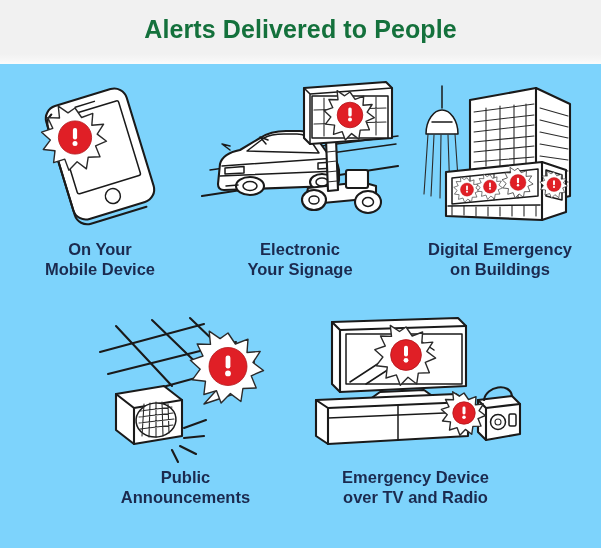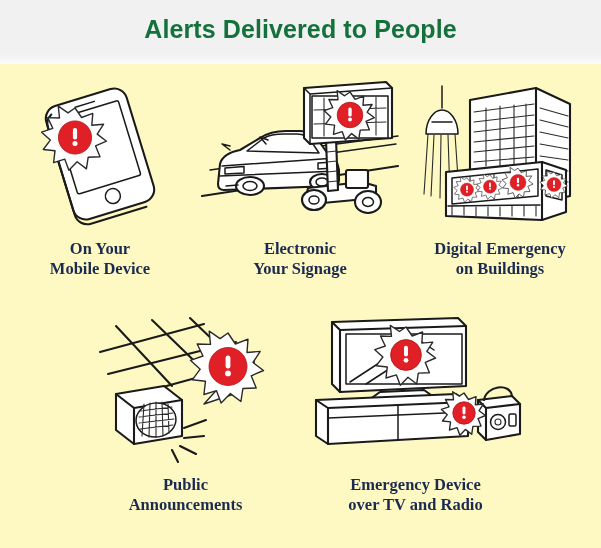--- a/index.html
+++ b/index.html
@@ -9,21 +9,21 @@
     background: #ffffff;
   }
   body {
     font-family: "Liberation Sans", sans-serif;
     -webkit-font-smoothing: antialiased;
   }
   #poster {
     position: relative;
     width: 601px;
     height: 548px;
-    background: #fef9c3;
+    background: #7dd3fc;
     overflow: hidden;
   }
 
   
   .header-band {
     position: absolute;
     left: 0; top: 0;
     width: 601px;
     height: 64px;
     background: linear-gradient(to bottom, #f1f1f1 0%, #f1f1f1 84%, #f6f6f6 93%, #fcfcfc 100%);
@@ -47,21 +47,20 @@
     left: 0;
   }
   .row-1 { top: 78px; }
   .row-2 { top: 308px; justify-content: center; }
 
   .item {
     position: relative;
     display: flex;
     flex-direction: column;
     align-items: center;
-    font-family: Liberation Serif, serif;
   }
   .r1-item { width: 200px; }
   .r2-item { width: 230px; }
 
   .art {
     position: relative;
     width: 100%;
     display: flex;
     align-items: flex-end;
     justify-content: center;
@@ -71,21 +70,21 @@
 
   .caption {
     margin-top: 9px;
     text-align: center;
     font-size: 16.5px;
     font-weight: bold;
     line-height: 1.23;
     color: #1b2a4f;
     white-space: pre-line;
   }
-  .r2-caption { margin-top: 12px; }
+  .r2-caption { margin-top: 4px; }
 
   svg { display: block; overflow: visible; }
   .ln { fill: none; stroke: #1a1a1a; stroke-width: 2.1; stroke-linecap: round; stroke-linejoin: round; }
   .ln-thin { fill: none; stroke: #1a1a1a; stroke-width: 1.5; stroke-linecap: round; stroke-linejoin: round; }
   .ln-hair { fill: none; stroke: #2b2b2b; stroke-width: 1.1; stroke-linecap: round; stroke-linejoin: round; }
   .fill-w { fill: #ffffff; stroke: #1a1a1a; stroke-width: 2.1; stroke-linejoin: round; }
   .fill-w-thin { fill: #ffffff; stroke: #1a1a1a; stroke-width: 1.5; stroke-linejoin: round; }
   .burst { fill: #ffffff; stroke: #2a2a2a; stroke-width: 1.4; stroke-linejoin: round; }
   .dot-edge { fill: #e01f26; stroke: #b3151b; stroke-width: 0.8; }
   .bang { fill: #ffffff; }

